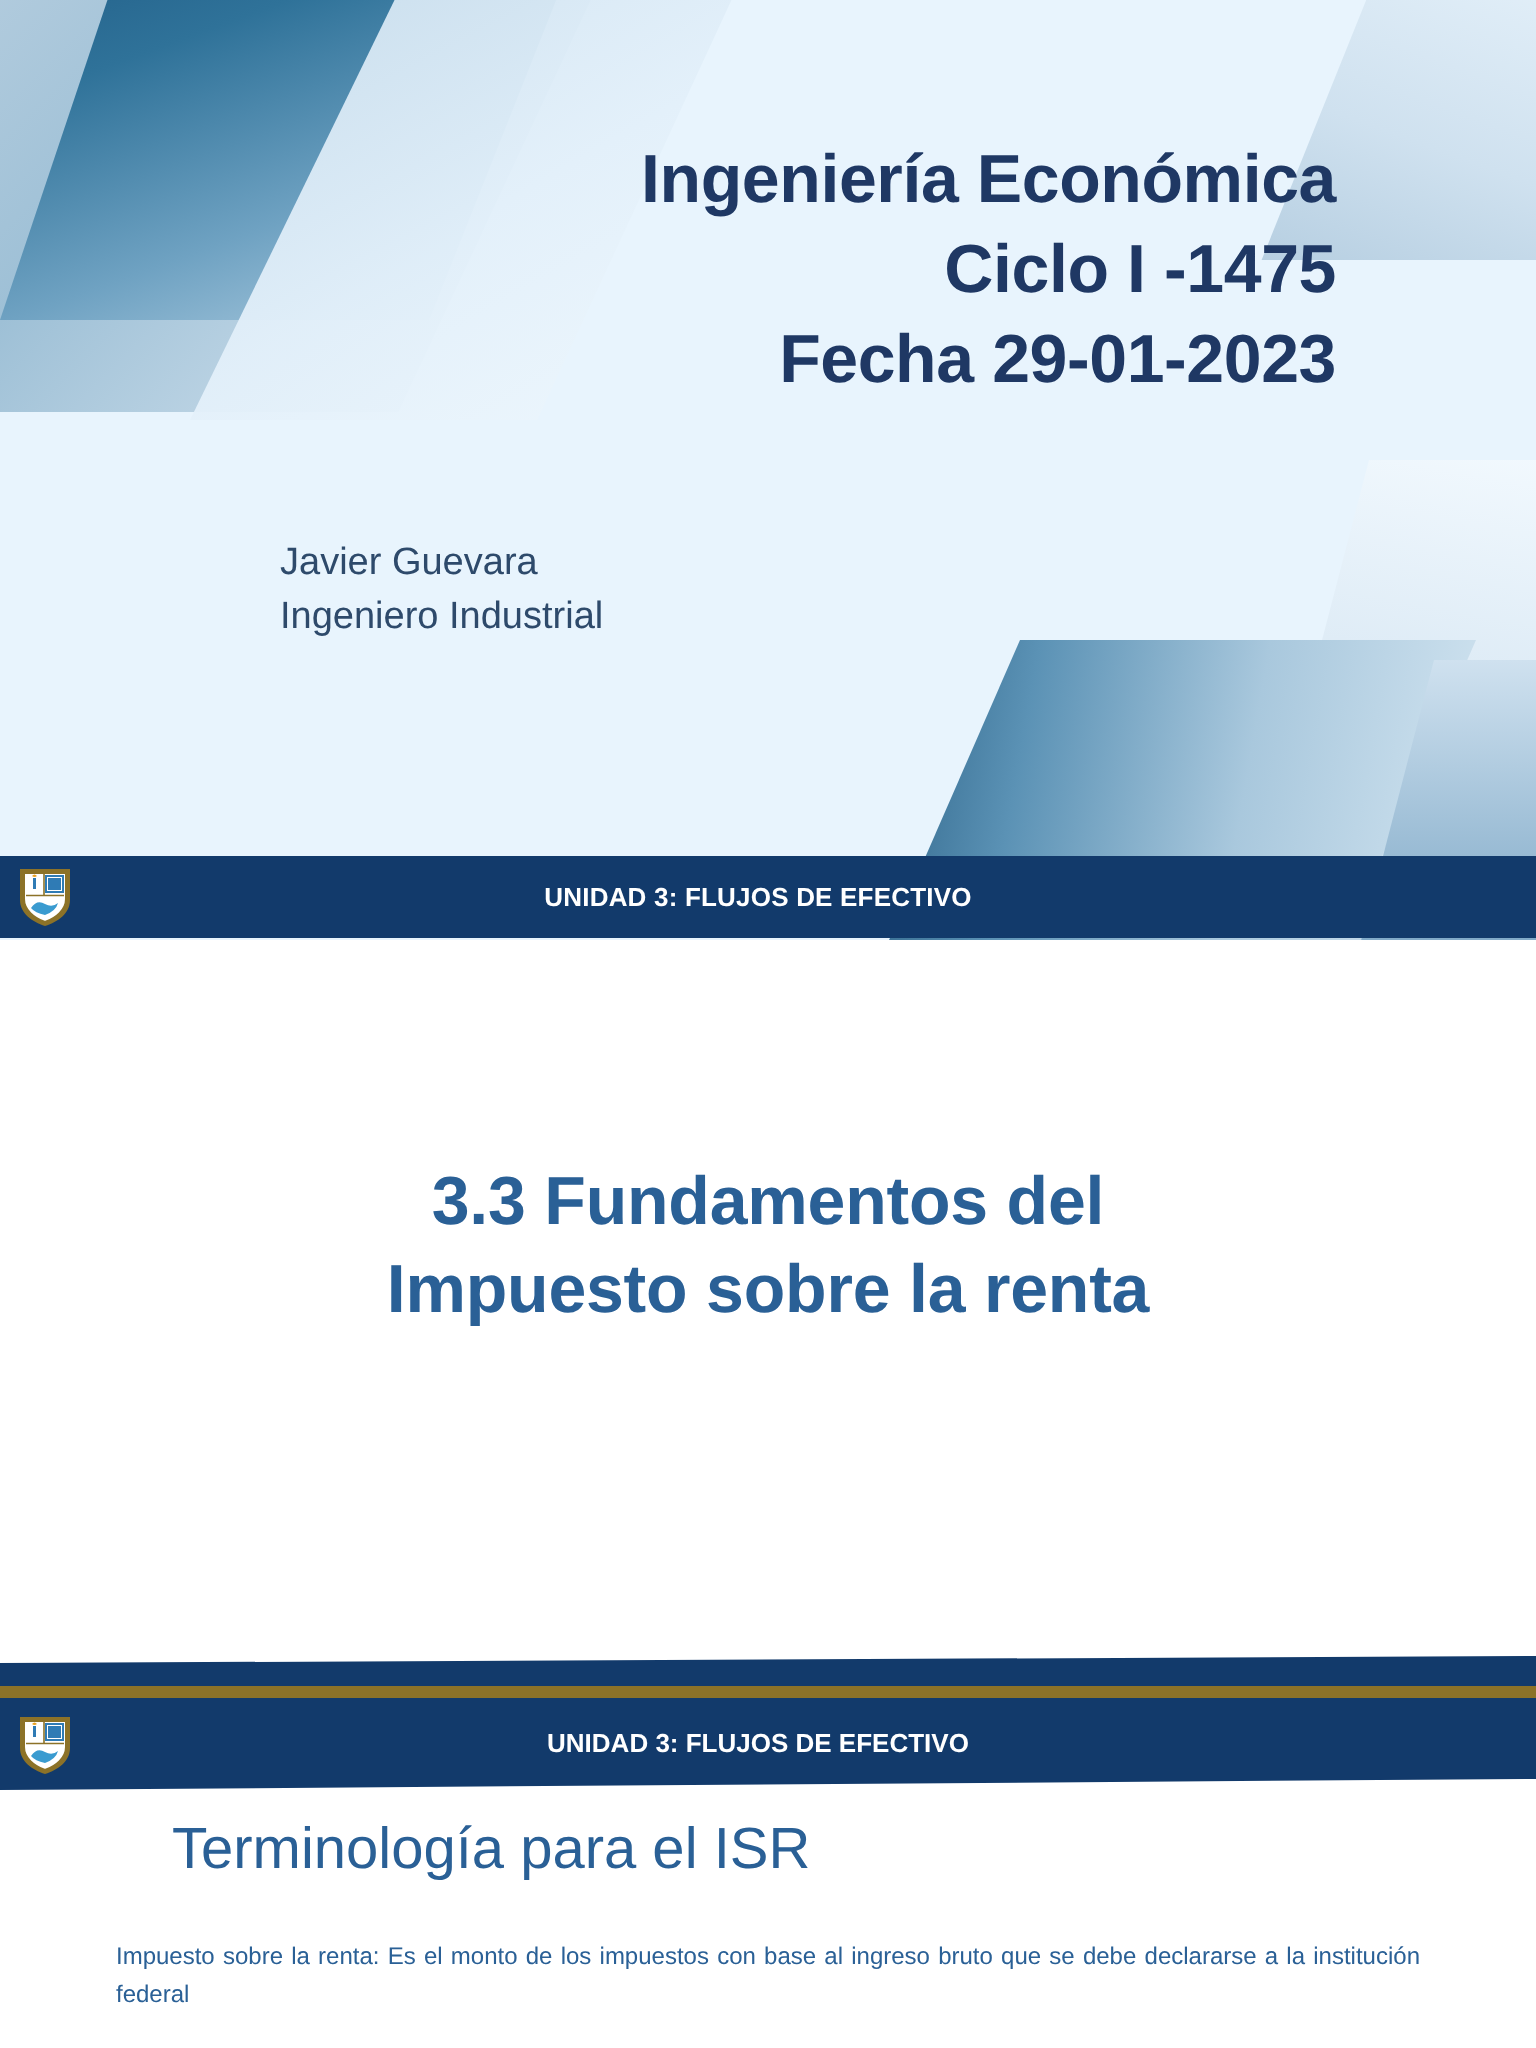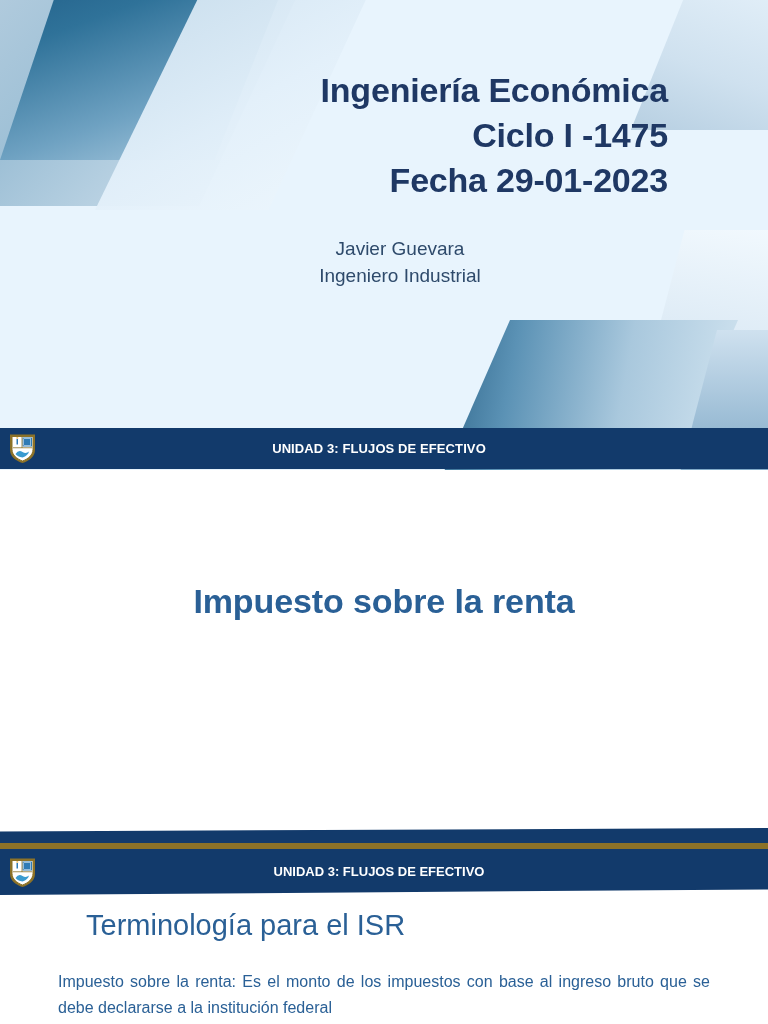--- a/index.html
+++ b/index.html
@@ -59,21 +59,21 @@
 
   .title-block {
     position:absolute; right:100px; top:68px; width:600px;
     text-align:right;
   }
   .title-line {
     font-size:34px; font-weight:bold; color:#1f3864;
     line-height:1.32; letter-spacing:-.2px; white-space:nowrap;
   }
   .author-block {
-    position:absolute; right:108px; top:236px; width:520px; text-align:center;
+    position:absolute; right:108px; top:269px; width:520px; text-align:left;
   }
   .author-line {
     font-size:19px; color:#2e4a6b; line-height:1.42; white-space:nowrap;
   }
 
   
   .banner1 {
     position:absolute; left:0; top:428px; width:768px; height:41px;
     background:#123a6b; overflow:hidden;
   }
@@ -130,21 +130,21 @@
     color:#ffffff; font-size:13px; font-weight:bold; z-index:2;
   }
   .logo3 { position:absolute; left:9px; top:31px; z-index:3; }
 
   .subheading3 {
     position:absolute; left:56px; top:82px;
     font-size:29px; color:#2a6096; font-weight:normal; line-height:1.2;margin-left:30px;
   }
   .body3 {
     position:absolute; left:58px; top:143px; width:652px;
-    font-size:16px; color:#2a6096; line-height:1.62;
+    font-size:12px; color:#2a6096; line-height:1.62;
     text-align:justify; text-justify:inter-word;
   }
 </style>
 </head>
 <body>
 
 <div id="page">
 
   <div class="slide1">
 
@@ -185,20 +185,21 @@
         <path d="M13 42 q6 -9 14 -4 q7 4 13 -1 q-2 8 -13 12 q-10 -2 -14 -7 Z" fill="#3a9bd0"></path>
         <path d="M6 7 H48 V33 C48 44 38 52 27 56 C16 52 6 44 6 33 Z" fill="none" stroke="#8c7228" stroke-width="2"></path>
         <path d="M8 29.5 H46" stroke="#8c7228" stroke-width="1.6"></path>
         <path d="M26 7 V30" stroke="#8c7228" stroke-width="1.6"></path>
       </svg>
     </div>
   </div>
 
   <div class="slide2">
     <div class="heading2">
+      <div>3.3 Fundamentos del</div>
       <div>Impuesto sobre la renta</div>
     </div>
   </div>
 
   <div class="slide3">
 
     <div class="banner3-wrap">
       <div class="banner3-top"></div>
       <div class="banner3-gold"></div>
       <div class="banner3-main"></div>

